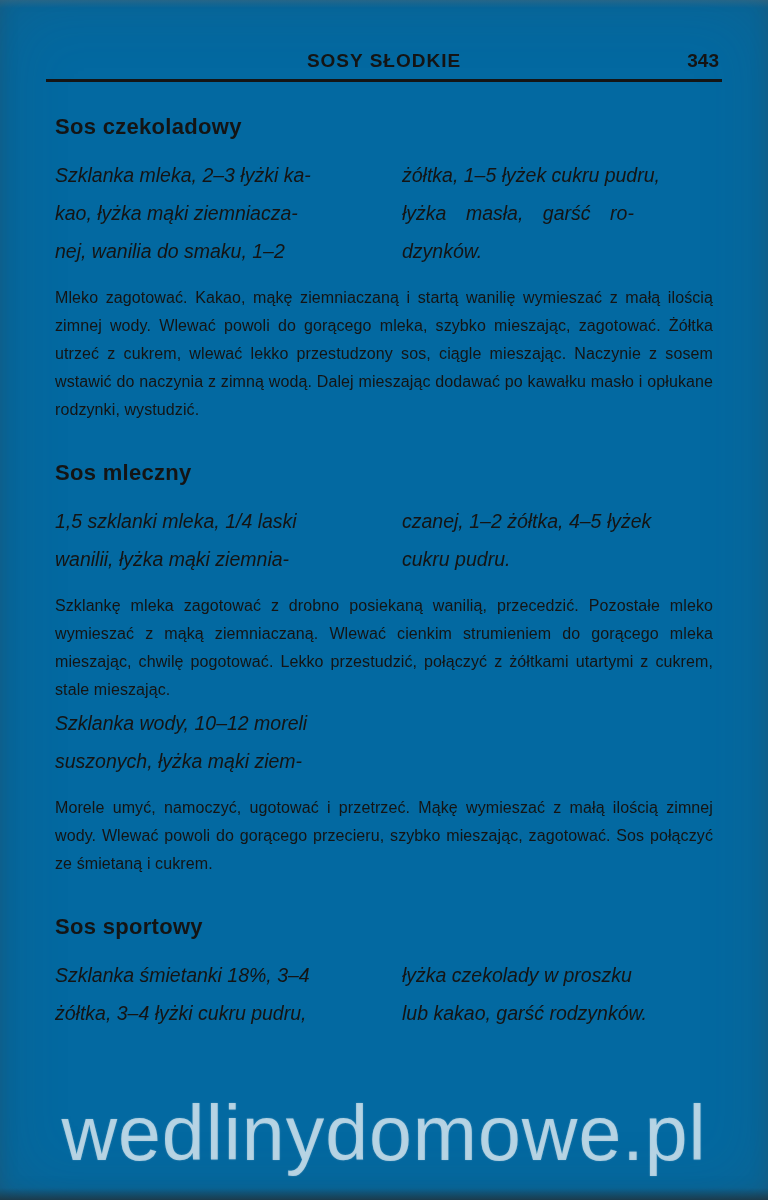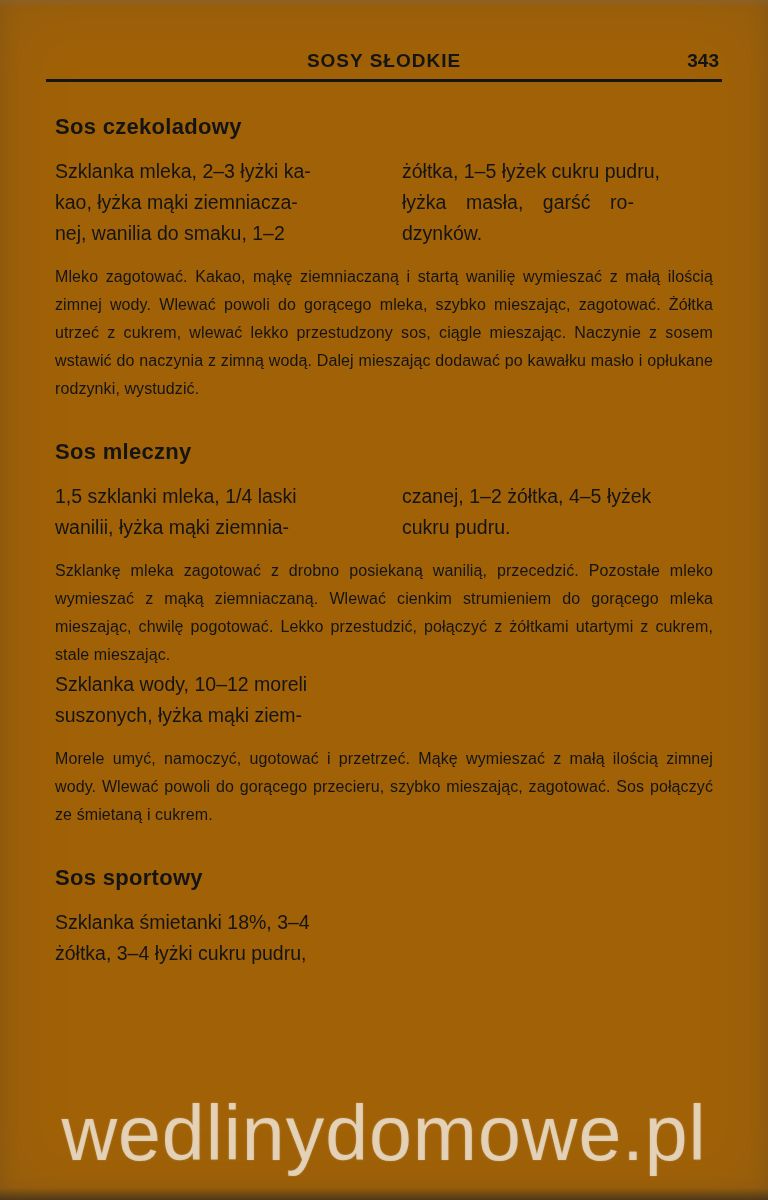--- a/index.html
+++ b/index.html
@@ -5,21 +5,21 @@
   html,body{margin:0;padding:0;}
   body{
     background:#777;
     font-family:"Liberation Sans","DejaVu Sans",sans-serif;
     -webkit-font-smoothing:antialiased;
   }
   .page{
     position:relative;
     width:768px;height:1200px;
     margin:0 auto;
-    background:#a16207;
+    background:#0369a1;
     color:#141414;
     overflow:hidden;
     box-shadow:inset 0 0 70px rgba(70,65,60,0.18), inset 0 -6px 18px rgba(60,55,50,0.22);
   }
   .content{
     position:relative;
     padding:50px 55px 0 55px;
   }
   
   .page-header{
@@ -43,22 +43,23 @@
   .recipe-title{
     font-size:22px;
     font-weight:bold;
     margin:36px 0 16px 0;
     letter-spacing:0.3px;
   }
   .recipe:first-of-type .recipe-title{margin-top:32px;}
   .ingredients{
     display:flex;
     gap:36px;
+    font-style:italic;
     font-size:19.5px;
-    line-height:31px;
+    line-height:38px;
     margin:0 0 14px 0;
   }
   .ingredients .col{
     flex:1 1 0;
     margin:0;
     white-space:pre-line;
   }
   .body-text{
     font-size:16px;
     line-height:28px;
@@ -138,20 +139,22 @@
 suszonych, łyżka mąki ziem-</p>
       </div>
       <p class="body-text">Morele umyć, namoczyć, ugotować i przetrzeć. Mąkę wymieszać z małą ilością zimnej wody. Wlewać powoli do gorącego przecieru, szybko mieszając, zagotować. Sos połączyć ze śmietaną i cukrem.</p>
     </section>
 
     <section class="recipe">
       <h2 class="recipe-title">Sos sportowy</h2>
       <div class="ingredients">
         <p class="col">Szklanka śmietanki 18%, 3–4
 żółtka, 3–4 łyżki cukru pudru,</p>
+        <p class="col">łyżka czekolady w proszku
+lub kakao, garść rodzynków.</p>
       </div>
     </section>
 
   </div>
 
   <div class="watermark">wedlinydomowe.pl</div>
   <div class="scan-edge-bottom"></div>
 </div>
 
 </body></html>

